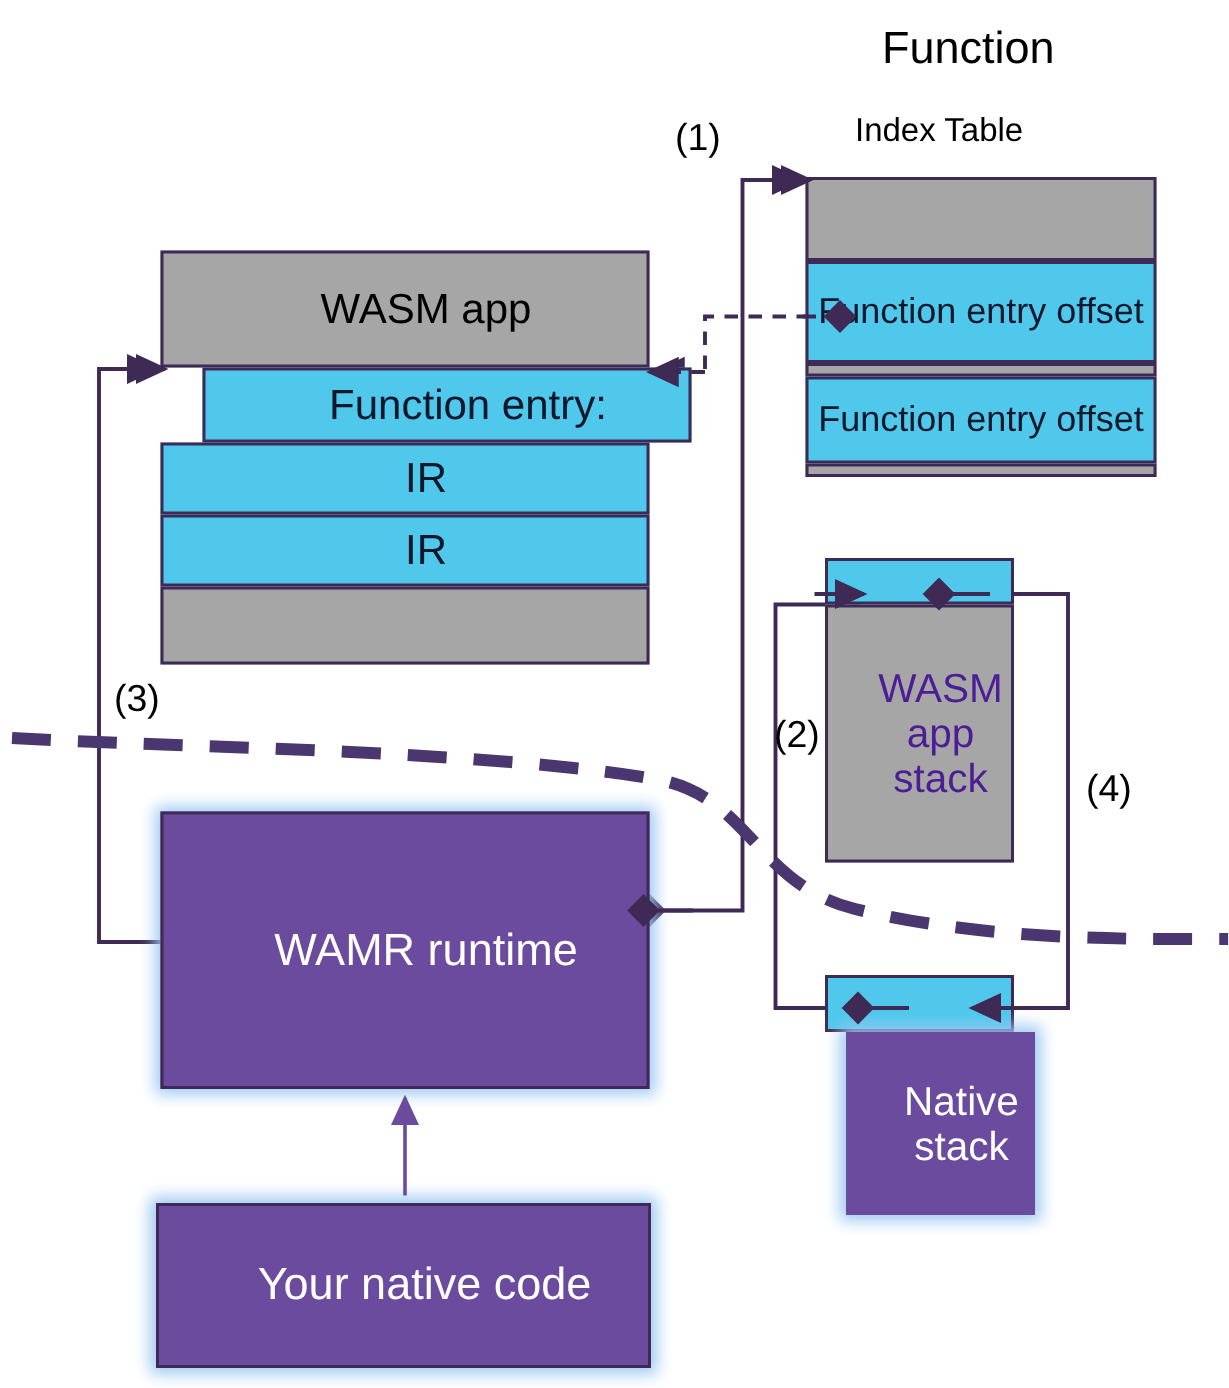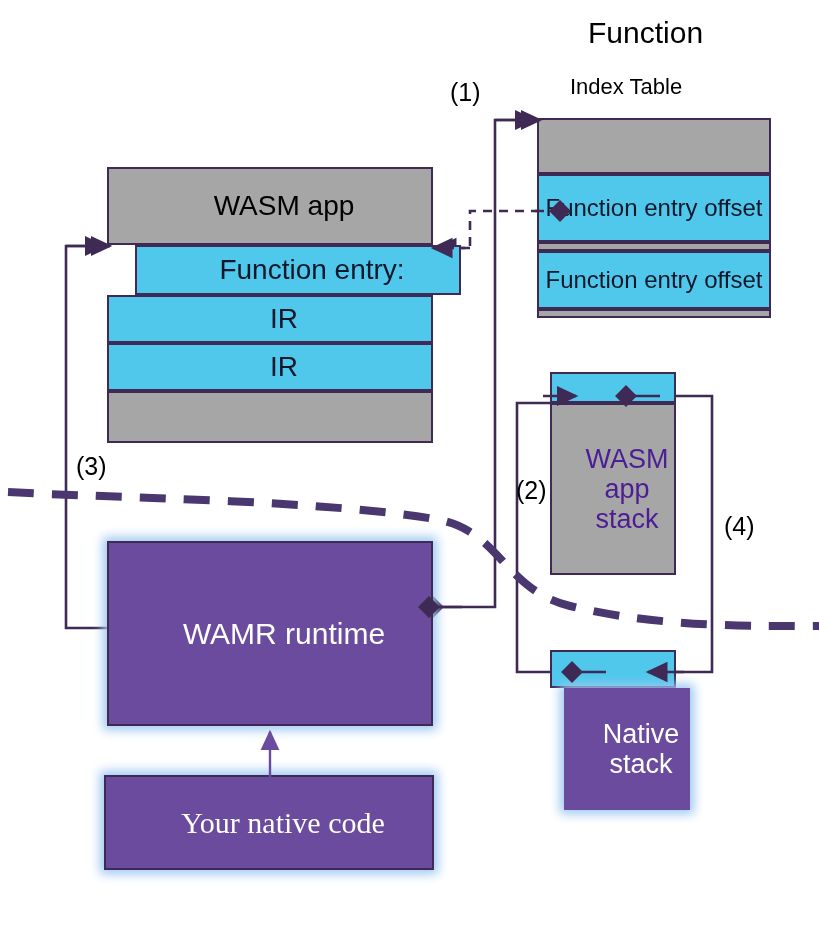--- a/index.html
+++ b/index.html
@@ -105,21 +105,21 @@
   </div>
   <div class="blk purple glow" style="left:550px;top:688px;width:126px;height:122px;font-size:27px;white-space:pre-line;margin-left:14px;">
     <span>Native
 stack</span>
   </div>
 
   <div class="blk bordered purple glow" style="left:107px;top:541px;width:326px;height:185px;font-size:30px;">
     <span>WAMR runtime</span>
   </div>
 
-  <div class="blk bordered purple glow" style="left:104px;top:775px;width:330px;height:95px;font-size:30px;font-family:Liberation Serif, serif;">
+  <div class="blk bordered purple glow" style="left:104px;top:802px;width:330px;height:110px;font-size:30px;">
     <span>Your native code</span>
   </div>
 
   <svg class="layer over">
 
     <g>
       <path d="M543,396 L576,396" fill="none" stroke="#3F2A56" stroke-width="2.6" marker-end="url(#arrow)"></path>
     </g>
 
     <g>

